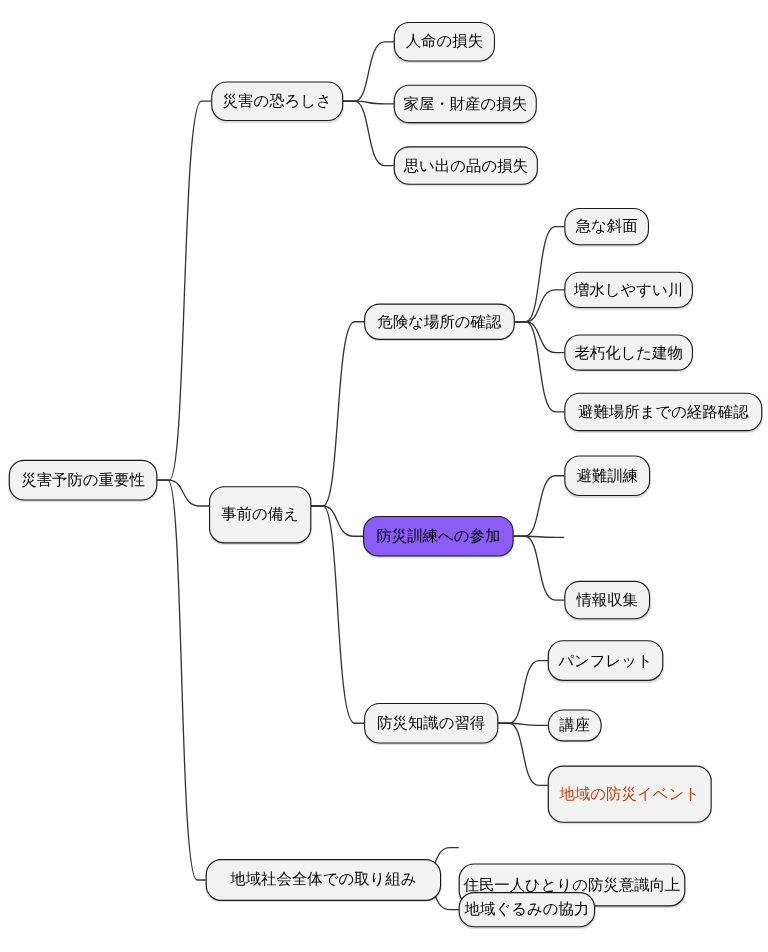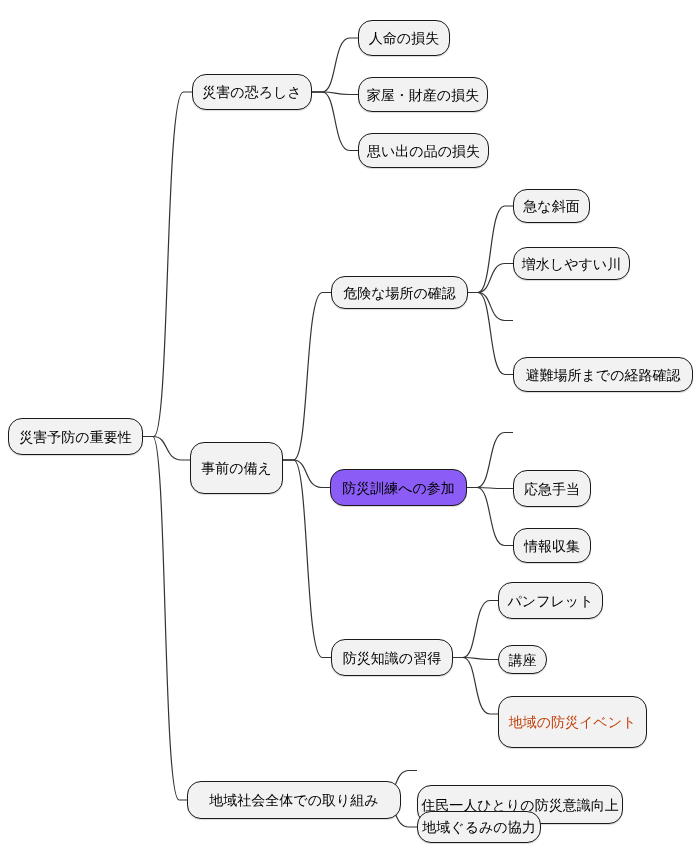--- a/index.html
+++ b/index.html
@@ -69,23 +69,24 @@
     </svg>
 <div class="node" style="left: 8px; top: 418px; width: 135px; height: 37px; background: rgb(242, 242, 242); border-color: rgb(26, 26, 26); color: rgb(0, 0, 0);">災害予防の重要性</div>
     <div class="node" style="left: 192px; top: 74px; width: 120px; height: 36px; background: rgb(242, 242, 242); border-color: rgb(26, 26, 26); color: rgb(0, 0, 0);">災害の恐ろしさ</div>
     <div class="node" style="left: 358px; top: 20px; width: 92px; height: 36px; background: rgb(242, 242, 242); border-color: rgb(26, 26, 26); color: rgb(0, 0, 0);">人命の損失</div>
     <div class="node" style="left: 358px; top: 77px; width: 130px; height: 35px; background: rgb(242, 242, 242); border-color: rgb(26, 26, 26); color: rgb(0, 0, 0);">家屋・財産の損失</div>
     <div class="node" style="left: 358px; top: 133px; width: 131px; height: 35px; background: rgb(242, 242, 242); border-color: rgb(26, 26, 26); color: rgb(0, 0, 0);">思い出の品の損失</div>
     <div class="node" style="left: 190px; top: 442px; width: 93px; height: 52px; background: rgb(242, 242, 242); border-color: rgb(26, 26, 26); color: rgb(0, 0, 0);">事前の備え</div>
     <div class="node" style="left: 331px; top: 276px; width: 137px; height: 33px; background: rgb(242, 242, 242); border-color: rgb(26, 26, 26); color: rgb(0, 0, 0);">危険な場所の確認</div>
     <div class="node" style="left: 513px; top: 189px; width: 77px; height: 34px; background: rgb(242, 242, 242); border-color: rgb(26, 26, 26); color: rgb(0, 0, 0);">急な斜面</div>
     <div class="node" style="left: 513px; top: 247px; width: 117px; height: 33px; background: rgb(242, 242, 242); border-color: rgb(26, 26, 26); color: rgb(0, 0, 0);">増水しやすい川</div>
+    <div class="node" style="left: 513px; top: 304px; width: 117px; height: 33px; background: rgb(242, 242, 242); border-color: rgb(26, 26, 26); color: rgb(0, 0, 0);">老朽化した建物</div>
     <div class="node" style="left: 513px; top: 357px; width: 180px; height: 35px; background: rgb(242, 242, 242); border-color: rgb(26, 26, 26); color: rgb(0, 0, 0);">避難場所までの経路確認</div>
     <div class="node" style="left: 330px; top: 469px; width: 137px; height: 37px; background: #8b5cf6; border-color: rgb(26, 26, 26); color: rgb(0, 0, 0);">防災訓練への参加</div>
-    <div class="node" style="left: 513px; top: 470px; width: 78px; height: 37px; background: rgb(242, 242, 242); border-color: rgb(26, 26, 26); color: rgb(0, 0, 0);">応急手当</div>
+    <div class="node" style="left: 513px; top: 414px; width: 78px; height: 37px; background: rgb(242, 242, 242); border-color: rgb(26, 26, 26); color: rgb(0, 0, 0);">避難訓練</div>
     <div class="node" style="left: 513px; top: 528px; width: 78px; height: 35px; background: rgb(242, 242, 242); border-color: rgb(26, 26, 26); color: rgb(0, 0, 0);">情報収集</div>
     <div class="node" style="left: 331px; top: 639px; width: 122px; height: 37px; background: rgb(242, 242, 242); border-color: rgb(26, 26, 26); color: rgb(0, 0, 0);">防災知識の習得</div>
     <div class="node" style="left: 498px; top: 582px; width: 105px; height: 37px; background: rgb(242, 242, 242); border-color: rgb(26, 26, 26); color: rgb(0, 0, 0);">パンフレット</div>
     <div class="node" style="left: 498px; top: 645px; width: 49px; height: 29px; background: rgb(242, 242, 242); border-color: rgb(26, 26, 26); color: rgb(0, 0, 0);">講座</div>
     <div class="node" style="left: 498px; top: 696px; width: 149px; height: 52px; background: rgb(242, 242, 242); border-color: rgb(26, 26, 26); color: #c2410c;">地域の防災イベント</div>
     <div class="node" style="left: 187px; top: 781px; width: 214px; height: 38px; background: rgb(242, 242, 242); border-color: rgb(26, 26, 26); color: rgb(0, 0, 0);">地域社会全体での取り組み</div>
     <div class="node" style="left: 417px; top: 751px; width: 206px; height: 39px; background: rgb(242, 242, 242); border-color: rgb(26, 26, 26); color: rgb(0, 0, 0); margin-top: 34px;">住民一人ひとりの防災意識向上</div>
     <div class="node" style="left: 417px; top: 811px; width: 124px; height: 32px; background: rgb(242, 242, 242); border-color: rgb(26, 26, 26); color: rgb(0, 0, 0);">地域ぐるみの協力</div>
   </div>
 

